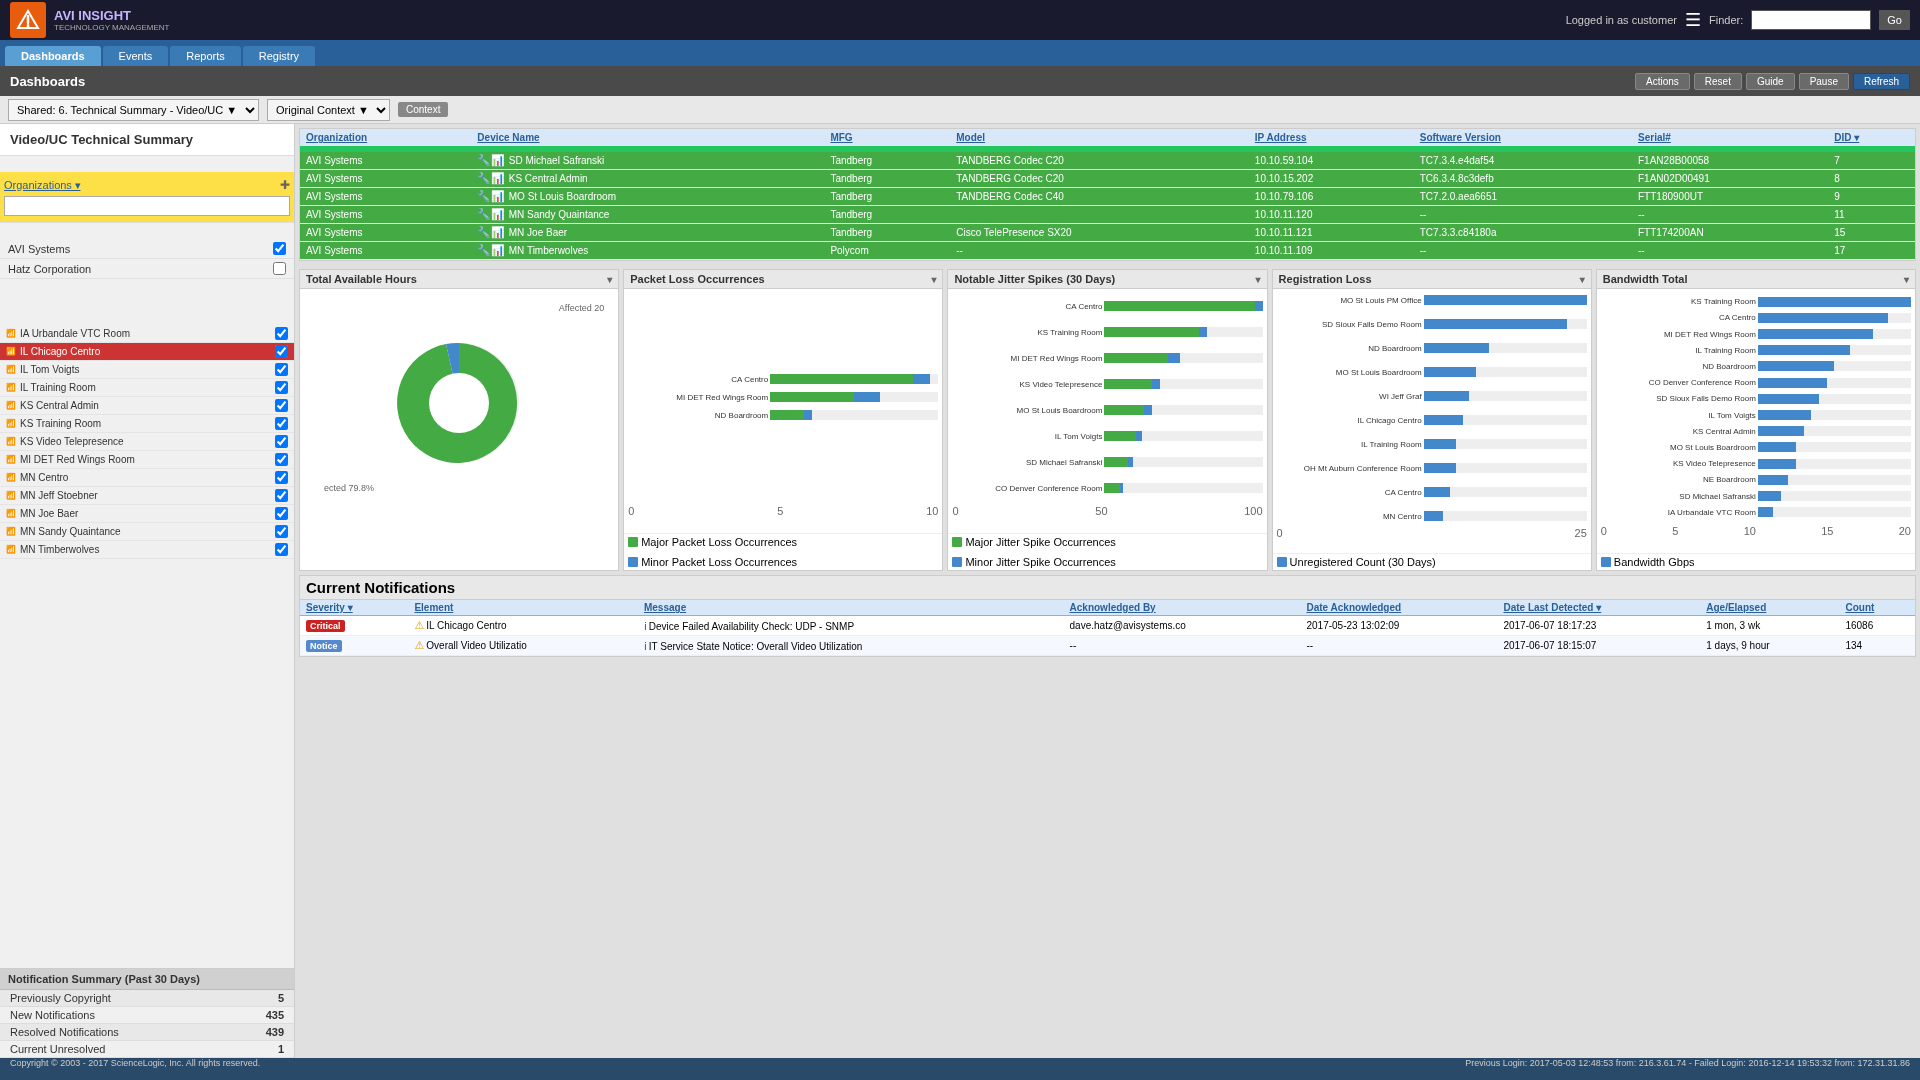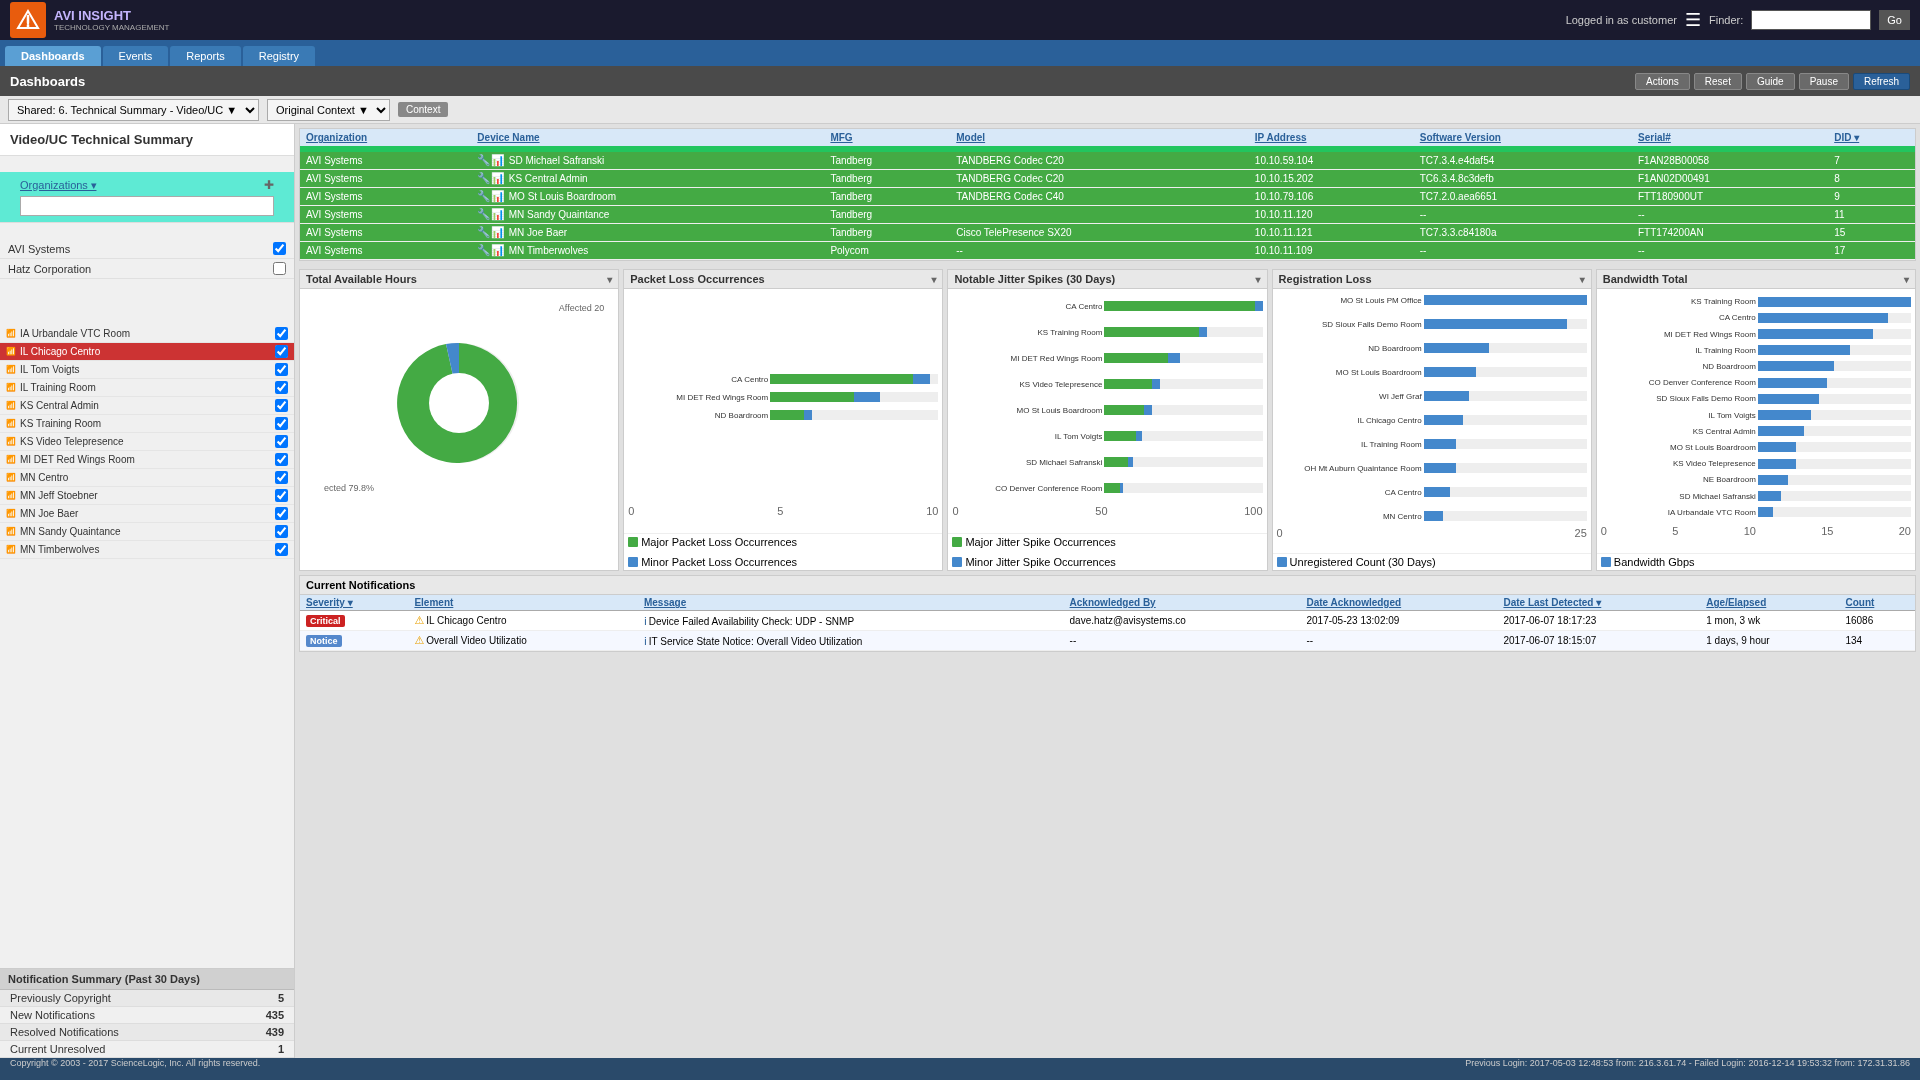--- a/index.html
+++ b/index.html
@@ -30,21 +30,21 @@
     .context-bar { background: #e8e8e8; height: 28px; display: flex; align-items: center; padding: 0 8px; gap: 8px; border-bottom: 1px solid #ccc; }
     .ctx-select { height: 22px; border: 1px solid #aaa; background: #f5f5f5; padding: 0 4px; font-size: 11px; }
     .ctx-btn { background: #888; color: white; border: none; padding: 2px 8px; font-size: 10px; cursor: pointer; border-radius: 2px; }
 
     
     .main-layout { display: flex; height: calc(1080px - 40px - 26px - 30px - 28px - 22px); }
 
     
     .left-panel { width: 295px; background: #f0f0f0; border-right: 1px solid #ccc; display: flex; flex-direction: column; overflow: hidden; gap: 16px; }
     .panel-title { background: #fff; padding: 8px 10px; font-size: 13px; font-weight: bold; color: #333; border-bottom: 1px solid #ddd; }
-    .org-section { padding: 6px 20px; background: #5eead4; border-bottom: 1px solid #ddd; }
+    .org-section { padding: 6px 4px; background: #fde047; border-bottom: 1px solid #ddd; }
     .org-link { color: #2a6099; text-decoration: underline; font-size: 11px; cursor: pointer; }
     .search-input { width: 100%; height: 20px; border: 1px solid #aaa; padding: 2px 4px; margin-top: 4px; }
     .org-list { flex: 1; overflow-y: auto; }
     .org-item { display: flex; align-items: center; padding: 3px 8px; border-bottom: 1px solid #e0e0e0; gap: 6px; }
     .org-item input[type=checkbox] { width: 13px; height: 13px; }
     .org-name { flex: 1; color: #333; font-size: 11px; }
     .device-list { overflow-y: auto; flex: 1; }
     .device-item { display: flex; align-items: center; padding: 2px 6px; border-bottom: 1px solid #e5e5e5; gap: 4px; }
     .device-item.red { background: #cc3333; color: white; }
     .device-item.red .dev-name { color: white; }
@@ -87,21 +87,21 @@
     .bar-track { flex: 1; height: 10px; background: #eee; position: relative; }
     .bar-fill-green { height: 100%; background: #44aa44; position: absolute; left: 0; top: 0; }
     .bar-fill-blue { height: 100%; background: #4488cc; position: absolute; top: 0; }
     .bar-axis { display: flex; justify-content: space-between; font-size: 8px; color: #666; margin-top: 2px; }
     .chart-legend { display: flex; gap: 8px; padding: 2px 4px; font-size: 8px; border-top: 1px solid #eee; flex-wrap: wrap; margin-top: 12px; }
     .legend-item { display: flex; align-items: center; gap: 3px; }
     .legend-dot { width: 10px; height: 10px; border-radius: 1px; }
 
     
     .notif-table-wrap { background: white; margin: 0 4px 4px 4px; border: 1px solid #ccc; }
-    .notif-table-title { background: #e8e8e8; padding: 3px 6px; font-size: 11px; font-weight: bold; border-bottom: 1px solid #ccc; }
+    .notif-table-title { background: #e8e8e8; padding: 3px 6px; font-size: 15px; font-weight: bold; border-bottom: 1px solid #ccc; }
     .notif-table { width: 100%; border-collapse: collapse; }
     .notif-table th { background: #d8e8f8; font-size: 10px; padding: 2px 6px; text-align: left; border-bottom: 1px solid #aaa; color: #2a6099; text-decoration: underline; cursor: pointer; }
     .notif-table td { font-size: 10px; padding: 2px 6px; border-bottom: 1px solid #eee; }
     .notif-table tr:nth-child(even) { background: #f5f8ff; }
     .severity-critical { background: #cc2222; color: white; padding: 1px 4px; border-radius: 2px; font-size: 9px; font-weight: bold; }
     .severity-notice { background: #5588cc; color: white; padding: 1px 4px; border-radius: 2px; font-size: 9px; font-weight: bold; }
     .warn-icon { color: #e8a000; margin-right: 2px; }
     .info-icon { color: #2a6099; margin-right: 2px; }
 
     
@@ -566,21 +566,21 @@
                   <div class="bar-fill-blue" style="width:24%;left:0;"></div>
                 </div>
               </div>
               <div class="bar-row">
                 <div class="bar-label" style="width:145px;">IL Training Room</div>
                 <div class="bar-track">
                   <div class="bar-fill-blue" style="width:20%;left:0;"></div>
                 </div>
               </div>
               <div class="bar-row">
-                <div class="bar-label" style="width:145px;">OH Mt Auburn Quaintance Room</div>
+                <div class="bar-label" style="width:145px;">OH Mt Auburn Conference Room</div>
                 <div class="bar-track">
                   <div class="bar-fill-blue" style="width:20%;left:0;"></div>
                 </div>
               </div>
               <div class="bar-row">
                 <div class="bar-label" style="width:145px;">CA Centro</div>
                 <div class="bar-track">
                   <div class="bar-fill-blue" style="width:16%;left:0;"></div>
                 </div>
               </div>

